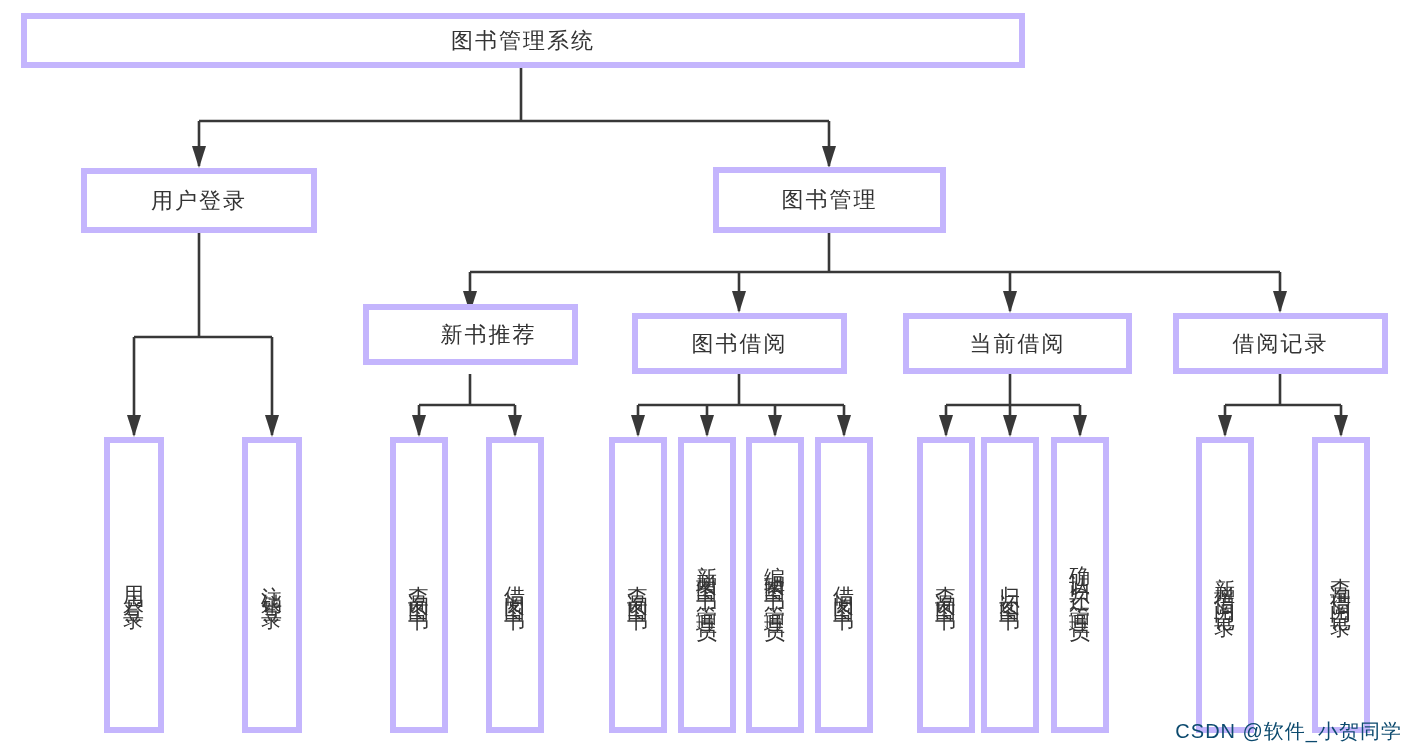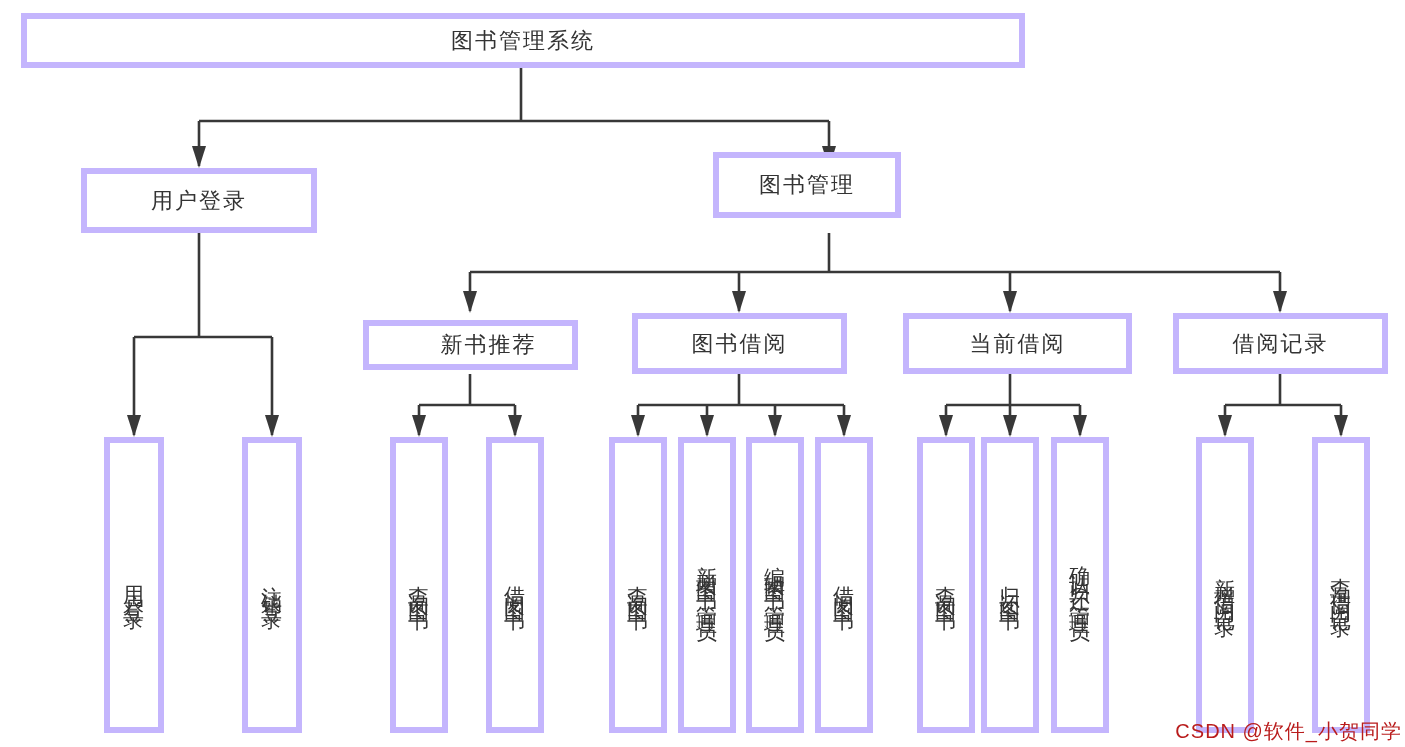--- a/index.html
+++ b/index.html
@@ -41,21 +41,21 @@
     letter-spacing: 8px;
     line-height: 1;
     color: #333333;
   }
   .watermark {
     position: absolute;
     right: 3px;
     bottom: 2px;
     font-size: 20px;
     letter-spacing: 1px;
-    color: #b91c1c;
+    color: #0c4a6e;
     z-index: 5;
     white-space: nowrap;
   }
 </style>
 </head>
 <body>
 
 <div class="stage">
 
   <svg class="connectors" viewBox="0 0 1405 747" xmlns="http://www.w3.org/2000/svg">
@@ -124,25 +124,25 @@
     </g>
   </svg>
 
   <div class="box" style="left:21px; top:13px; width:1004px; height:55px;">
     <span class="hlabel">图书管理系统</span>
   </div>
 
   <div class="box" style="left:81px; top:168px; width:236px; height:65px;">
     <span class="hlabel">用户登录</span>
   </div>
-  <div class="box" style="left:713px; top:152px; width:188px; height:66px;">
+  <div class="box" style="left:713px; top:167px; width:233px; height:66px;">
     <span class="hlabel">图书管理</span>
   </div>
 
-  <div class="box" style="left:363px; top:320px; width:215px; height:50px;padding-left:36px;">
+  <div class="box" style="left:363px; top:304px; width:215px; height:61px;padding-left:36px;">
     <span class="hlabel">新书推荐</span>
   </div>
   <div class="box" style="left:632px; top:313px; width:215px; height:61px;">
     <span class="hlabel">图书借阅</span>
   </div>
   <div class="box" style="left:903px; top:313px; width:229px; height:61px;">
     <span class="hlabel">当前借阅</span>
   </div>
   <div class="box" style="left:1173px; top:313px; width:215px; height:61px;">
     <span class="hlabel">借阅记录</span>

